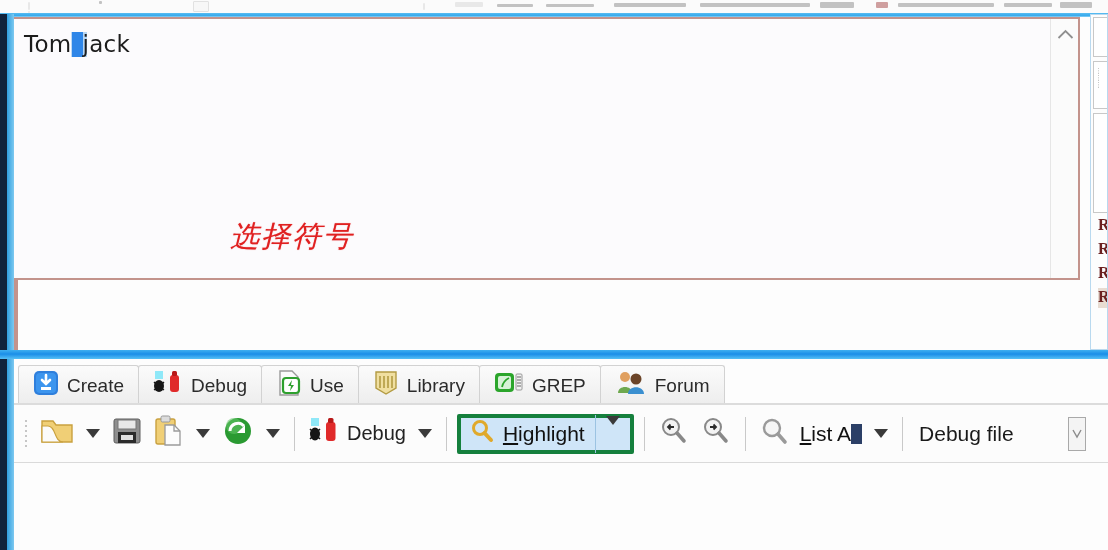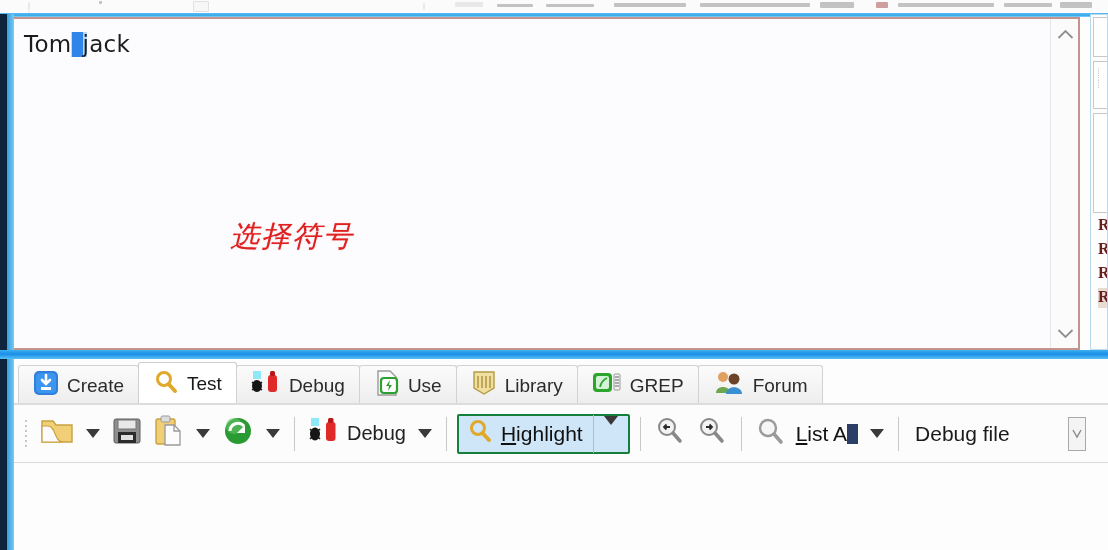--- a/index.html
+++ b/index.html
@@ -28,21 +28,21 @@
   }
 
   
   .spine-dark { position:absolute; left:0; top:14px; width:7px; height:536px; background:#10233c; }
   .spine-blue { position:absolute; left:7px; top:14px; width:7px; height:536px;
                 background:linear-gradient(90deg,#2f9fe0,#7ec9f0); }
   .spine-tan  { position:absolute; left:14px; top:17px; width:4px; height:333px; background:#c3938c; }
 
   
   .editor {
-    position:absolute; left:14px; top:17px; width:1066px; height:333px;
+    position:absolute; left:14px; top:17px; width:1066px; height:263px;
     background:#fcfbfd; border:2px solid #c3938c; border-left:none;
     overflow:hidden;
   }
   .editor-line {
     position:absolute; left:10px; top:12px;
     font-family:"DejaVu Sans", sans-serif; font-size:23px; color:#1c1c1c;
     letter-spacing:.3px; white-space:pre;
   }
   .sel-block {
     display:inline-block; background:#2f86e8; color:#2f86e8;
@@ -138,21 +138,21 @@
   .tb-btn {
     display:flex; align-items:center; gap:6px;
     height:42px; padding:0 6px; cursor:default;
     font-size:20px; color:#222;
   }
   .caret { width:0; height:0; border-left:7px solid transparent;
            border-right:7px solid transparent; border-top:9px solid #3a3a3a; }
   .sep { width:1px; height:34px; background:#c9c9c9; margin:0 8px; }
   .hl-group {
     display:flex; align-items:center;
-    background:#cfe5f8; border:2px solid #15803d; border-radius:2px;
+    background:#cfe5f8; border:4px solid #15803d; border-radius:2px;
     height:40px; margin:0 2px;
   }
   .hl-main { display:flex; align-items:center; gap:8px; padding:0 10px 0 8px; font-size:21px; color:#111; }
   .hl-main u { text-decoration:underline; }
   .hl-div { width:1px; height:38px; background:#9cc3e2; }
   .hl-caret { padding:0 10px; }
   .whole-file { font-size:21px; color:#1a1a1a; padding:0 8px; }
   .listall { display:flex; align-items:center; gap:12px; font-size:21px; color:#111; }
   .listall .boxcur { display:inline-block; width:11px; height:20px; background:#2b3f66; vertical-align:-3px; }
   .tb-right-handle {
@@ -245,29 +245,20 @@
           <svg width="26" height="26" viewBox="0 0 26 26">
             <rect x="1" y="1" width="24" height="24" rx="5" fill="#2f7fdc"></rect>
             <rect x="3" y="3" width="20" height="20" rx="4" fill="#3c95ee"></rect>
             <path d="M13 5 L13 13 M9 10 L13 14 L17 10" stroke="#fff" stroke-width="2.6" fill="none" stroke-linecap="round"></path>
             <rect x="8" y="17" width="10" height="3" fill="#fff"></rect>
           </svg>
         </span>
         <span>Create</span>
       </div>
 
-      <div class="tab active">
-        <span class="ic">
-          <svg width="26" height="26" viewBox="0 0 26 26">
-            <circle cx="11" cy="10" r="6.5" fill="none" stroke="#e0a92b" stroke-width="3"></circle>
-            <line x1="15.5" y1="15" x2="22" y2="22" stroke="#e0a92b" stroke-width="4" stroke-linecap="round"></line>
-          </svg>
-        </span>
-        <span>Test</span>
-      </div>
 
       <div class="tab">
         <span class="ic">
           <svg width="30" height="26" viewBox="0 0 30 26">
             <rect x="2" y="1" width="8" height="8" fill="#8fe8f8"></rect>
             <ellipse cx="6" cy="16" rx="5" ry="6" fill="#161616"></ellipse>
             <path d="M1 12 L4 15 M11 12 L8 15 M1 20 L4 18 M11 20 L8 18" stroke="#161616" stroke-width="1.4"></path>
             <rect x="17" y="5" width="9" height="17" rx="3" fill="#e02a2a"></rect>
             <rect x="19" y="1" width="5" height="5" rx="1.5" fill="#b81818"></rect>
           </svg>

